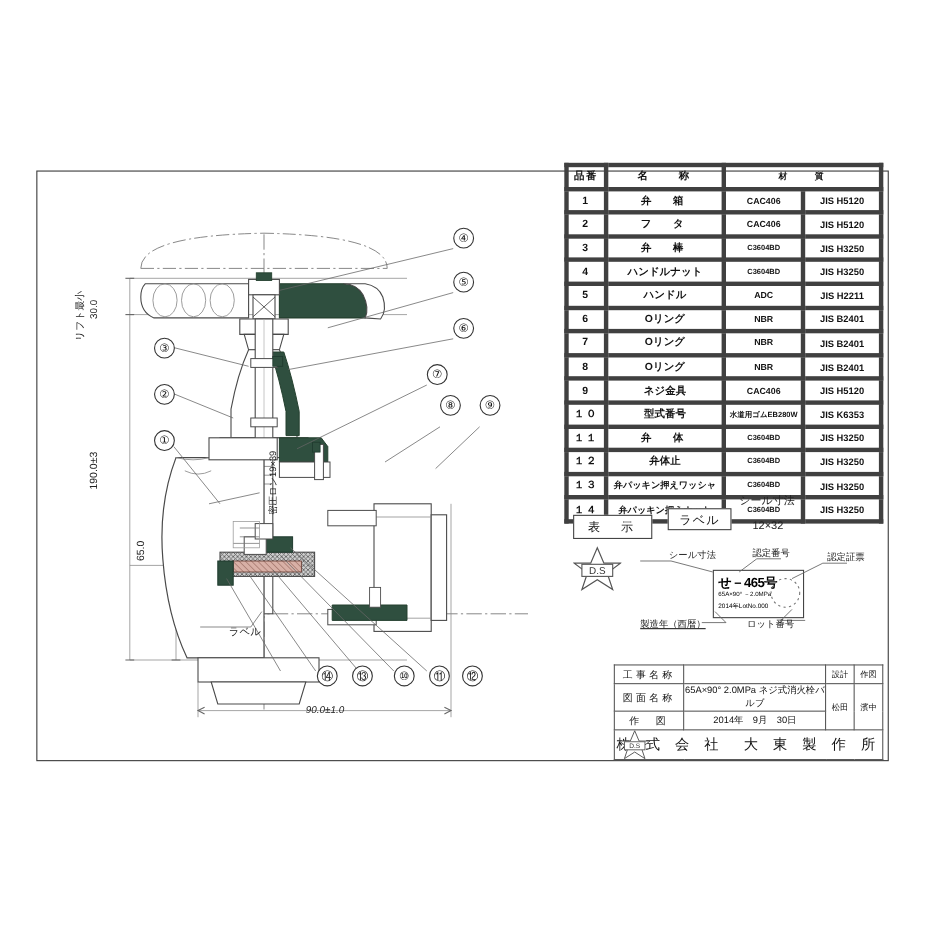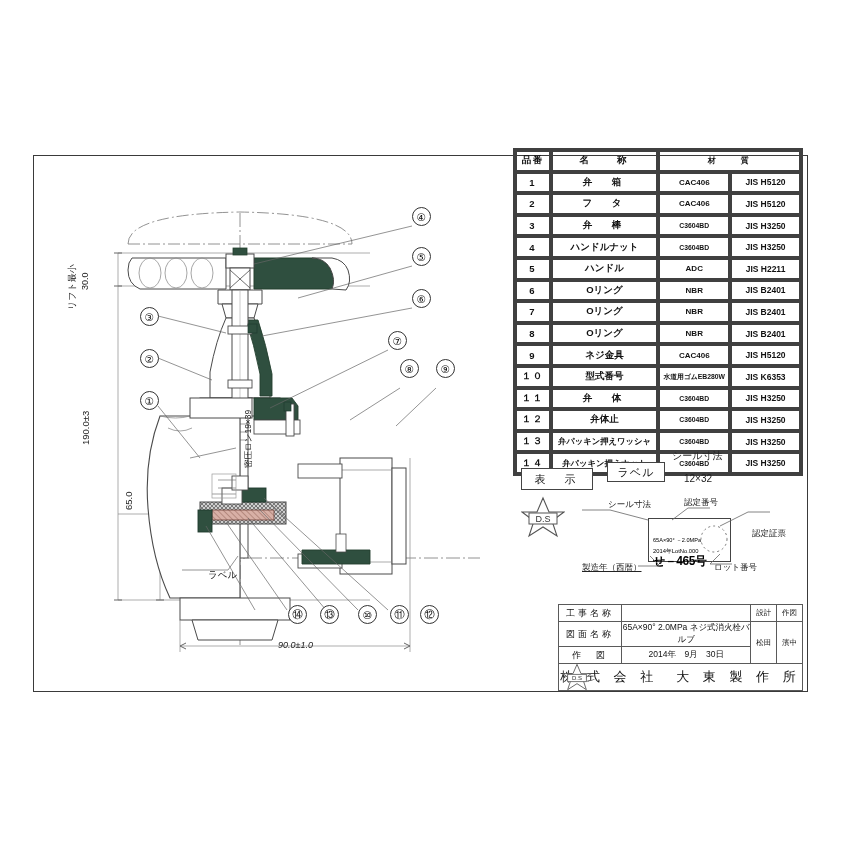--- a/index.html
+++ b/index.html
@@ -105,21 +105,21 @@
   #seal-rect {
     position: absolute;
     left: 648px;
     top: 518px;
     width: 83px;
     height: 44px;
     border: 1px solid #444;
     box-sizing: border-box;
     background: #fff;
   }
-  #seal-rect .s1 { position:absolute; left:4px; top:3px; font-size:12px; font-weight:bold; letter-spacing:-0.5px; color:#000;margin-top:31px;}
+  #seal-rect .s1 { position:absolute; left:4px; top:3px; font-size:12px; font-weight:bold; letter-spacing:-0.5px; color:#000;}
   #seal-rect .s2 { position:absolute; left:4px; top:18px; font-size:5.6px; color:#000;}
   #seal-rect .s3 { position:absolute; left:4px; top:28px; font-size:5.8px; color:#000;}
 
   
   .balloon {
     position: absolute;
     width: 19px;
     height: 19px;
     border: 1px solid #333;
     border-radius: 50%;
@@ -477,23 +477,23 @@
       <line x1="188" y1="14" x2="210" y2="14"></line>
       <line x1="100" y1="68" x2="90" y2="58"></line>
       <line x1="78" y1="68" x2="100" y2="68"></line>
       <line x1="150" y1="66" x2="160" y2="56"></line>
       <line x1="150" y1="66" x2="172" y2="66"></line>
     </g>
   </svg>
 
   <div class="txt" style="left:608px; top:500px; font-size:8.5px;">シール寸法</div>
   <div class="txt" style="left:684px; top:498px; font-size:8.5px;">認定番号</div>
-  <div class="txt" style="left:752px; top:502px; font-size:8.5px;margin-top:27px;">認定証票</div>
+  <div class="txt" style="left:752px; top:502px; font-size:8.5px;">認定証票</div>
   <div class="txt" style="left:582px; top:563px; font-size:8.5px;text-decoration:underline;">製造年（西暦）</div>
-  <div class="txt" style="left:714px; top:563px; font-size:8.5px;">ロット番号</div>
+  <div class="txt" style="left:679px; top:563px; font-size:8.5px;">ロット番号</div>
 
   <table id="title-block">
     <tbody>
         <tr>
       <td class="tb-label">工事名称</td>
       <td class="tb-val"></td>
       <td class="tb-small">設計</td>
       <td class="tb-small">作図</td>
     </tr>
     <tr>

